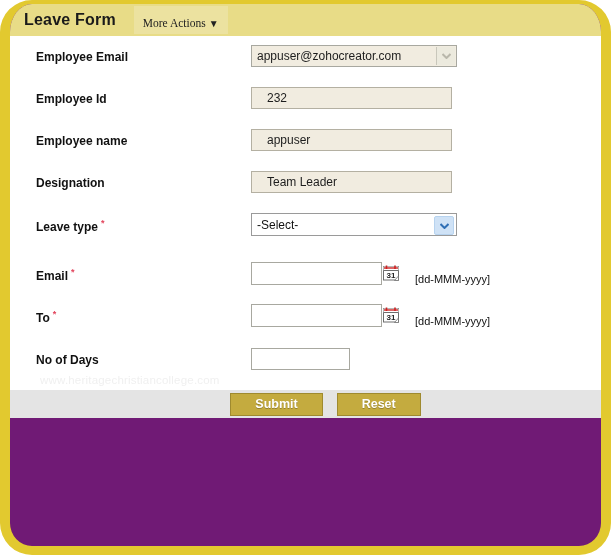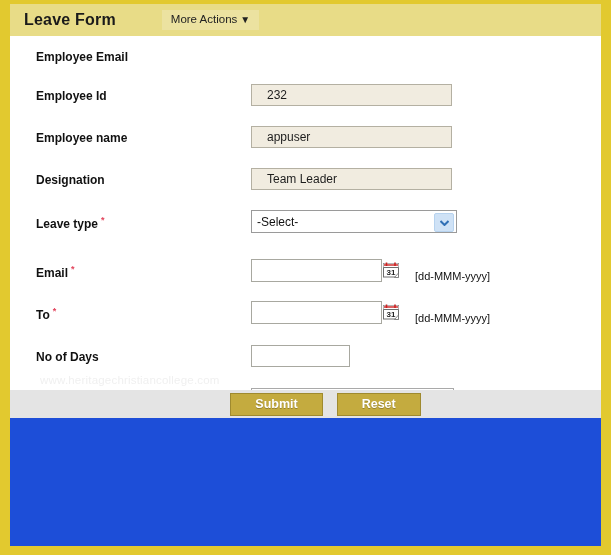--- a/index.html
+++ b/index.html
@@ -8,52 +8,54 @@
     background: #ffffff;
   }
   body {
     font-family: "Liberation Sans", sans-serif;
   }
   .app-window {
     position: relative;
     width: 611px;
     height: 555px;
     box-sizing: border-box;
-    background: #1d4ed8;
+    background: #701a75;
     border-left: 10px solid #e2c92f;
     border-right: 10px solid #e2c92f;
     border-top: 4px solid #e2c92f;
     border-bottom: 9px solid #e2c92f;
     overflow: hidden;
+    border-radius: 32px;
   }
   
   .form-header {
     height: 32px;
     background: #e8dc87;
     display: flex;
     align-items: center;
     padding: 0 0 0 14px;
     box-sizing: border-box;
   }
   .form-title {
     font-size: 16px;
     font-weight: bold;
     color: #1a1a1a;
     letter-spacing: 0.2px;
     white-space: nowrap;
   }
   .more-actions {
-    margin-left: 46px;
+    margin-left: 18px;
     background: #ece2a0;
     color: #222222;
     font-size: 11.5px;
-    padding: 4px 9px 5px 9px;
+    padding: 12px 9px 5px 9px;
     white-space: nowrap;
     cursor: pointer;
     line-height: 1;
+    font-family: Liberation Serif, serif;
   }
   .more-actions .caret { font-size: 10px; margin-left: 3px; }
 
   
   .form-body {
     position: relative;
     height: 354px;
     background: #ffffff;
     box-sizing: border-box;
     padding-top: 9px;
@@ -235,20 +237,30 @@
     <div class="form-title">Leave Form</div>
     <div class="more-actions">
       <span>More Actions</span><span class="caret">▼</span>
     </div>
   </div>
 
   <div class="form-body">
 
     <div class="field-row">
       <div class="field-label">Employee Email</div>
+      <div class="field-control">
+        <div class="select-beige">
+          <span>appuser@zohocreator.com</span>
+          <span class="btn">
+            <svg width="9" height="6" viewBox="0 0 9 6">
+                <path d="M0.5 1 L4.5 5 L8.5 1" fill="none" stroke="#b9b7ab" stroke-width="2"></path>
+              </svg>
+          </span>
+        </div>
+      </div>
     </div>
 
     <div class="gap-a"></div>
 
     <div class="field-row">
       <div class="field-label">Employee Id</div>
       <div class="field-control">
         <input class="inp readonly w-ro" type="text" readonly="" value="232" style="">
       </div>
     </div>

